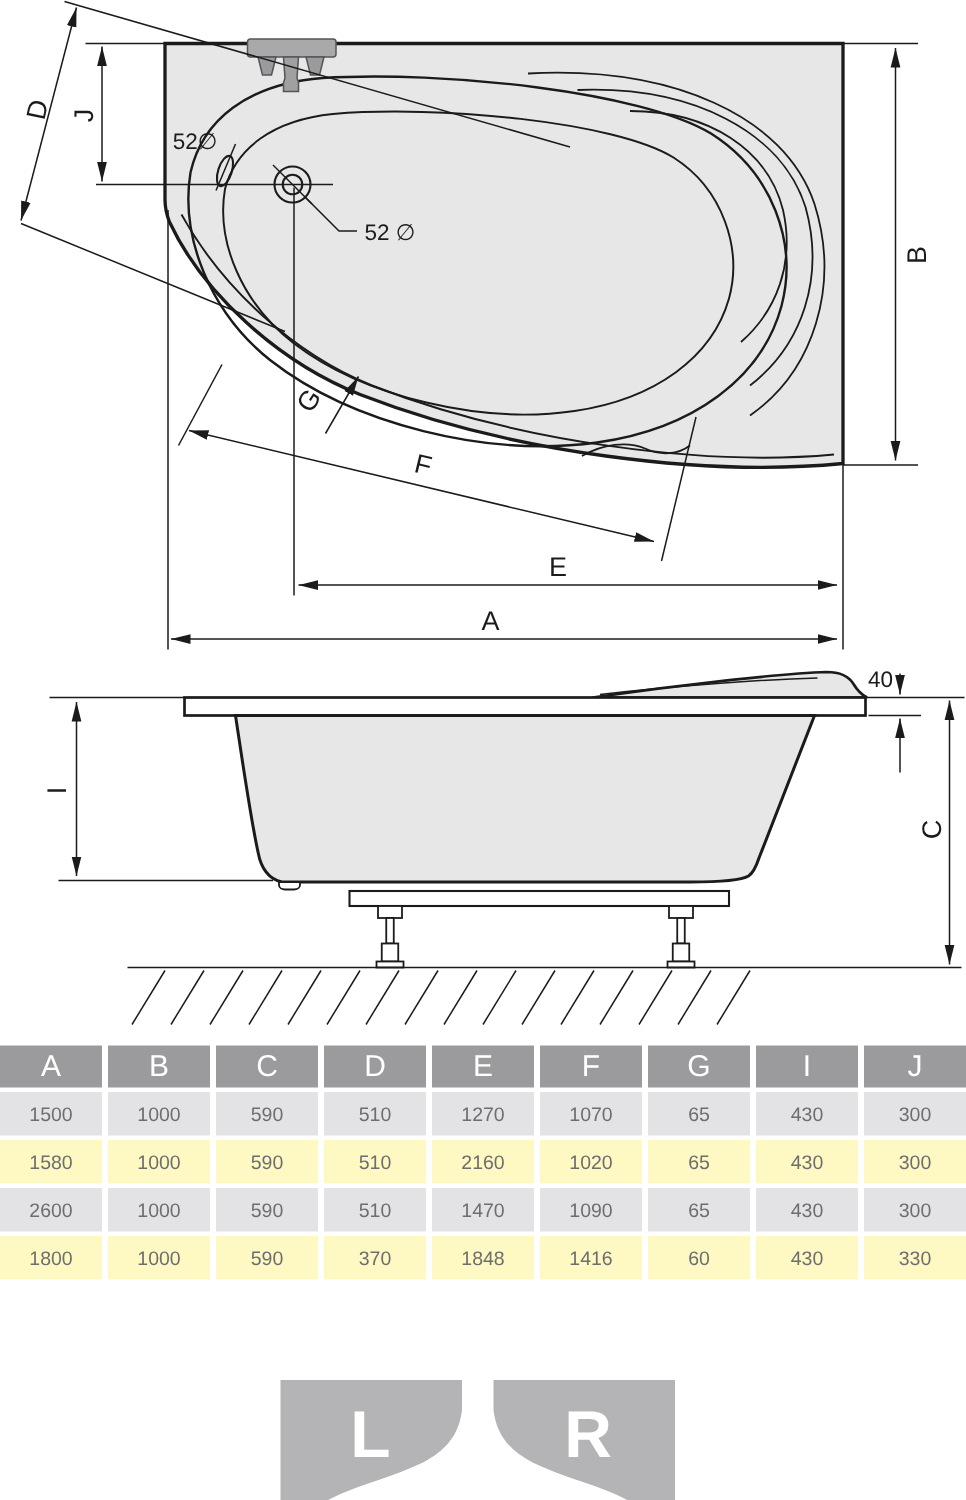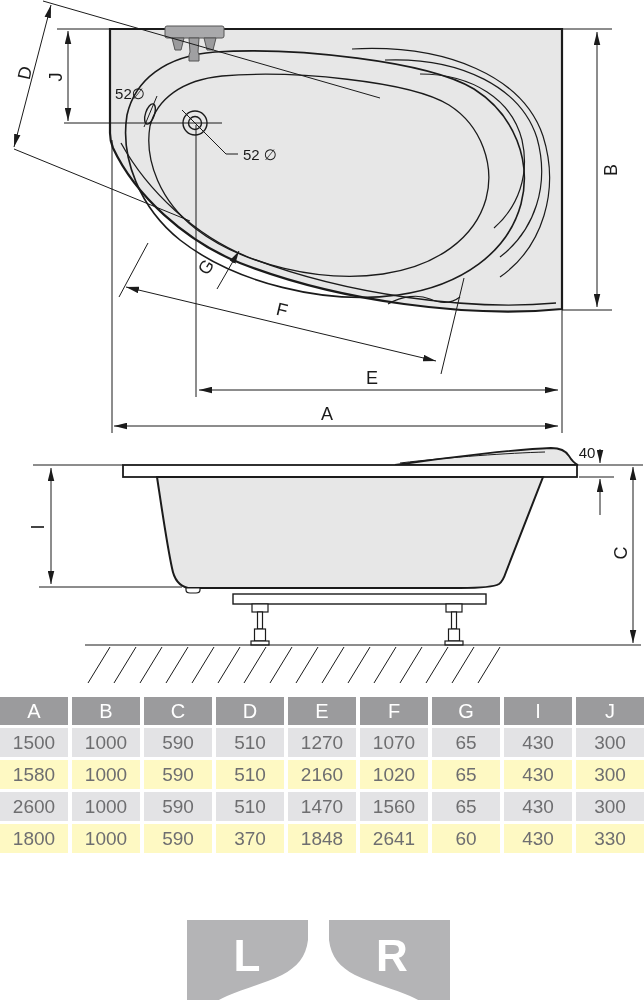--- a/index.html
+++ b/index.html
@@ -9,21 +9,21 @@
   svg text{font-family:"Liberation Sans",sans-serif;fill:#1b1b1b;}
   .dim-letter{font-size:18px;}
   .dim-note{font-size:15px;}
   .icon-letter{font-size:44px;font-weight:700;fill:#ffffff;}
 
   .dims-table{position:absolute;left:0;top:697px;width:644px;display:grid;
     grid-template-columns:repeat(9,1fr);column-gap:4px;row-gap:3px;
     grid-template-rows:28px 29px 29px 29px 29px;}
   .hcell{background:#9b9b9d;color:#ffffff;font-size:20px;display:flex;
     align-items:center;justify-content:center;}
-  .vcell{font-size:19px;color:#6e6e70;display:flex;align-items:center;justify-content:center;}
+  .vcell{font-size:13px;color:#6e6e70;display:flex;align-items:center;justify-content:center;}
   .row-light{background:#e3e3e5;}
   .row-mid{background:#fef9c3;}
 </style>
 </head>
 <body>
 
 <div class="canvas">
 
 <svg width="644" height="1000" viewBox="0 0 644 1000">
   <defs>
@@ -209,29 +209,29 @@
   <div class="vcell row-mid">1020</div>
   <div class="vcell row-mid">65</div>
   <div class="vcell row-mid">430</div>
   <div class="vcell row-mid">300</div>
 
   <div class="vcell row-light">2600</div>
   <div class="vcell row-light">1000</div>
   <div class="vcell row-light">590</div>
   <div class="vcell row-light">510</div>
   <div class="vcell row-light">1470</div>
-  <div class="vcell row-light">1560</div>
+  <div class="vcell row-light">1090</div>
   <div class="vcell row-light">65</div>
   <div class="vcell row-light">430</div>
   <div class="vcell row-light">300</div>
 
   <div class="vcell row-mid">1800</div>
   <div class="vcell row-mid">1000</div>
   <div class="vcell row-mid">590</div>
   <div class="vcell row-mid">370</div>
   <div class="vcell row-mid">1848</div>
-  <div class="vcell row-mid">2641</div>
+  <div class="vcell row-mid">1416</div>
   <div class="vcell row-mid">60</div>
   <div class="vcell row-mid">430</div>
   <div class="vcell row-mid">330</div>
 </div>
 
 </div>
 
 </body></html>

